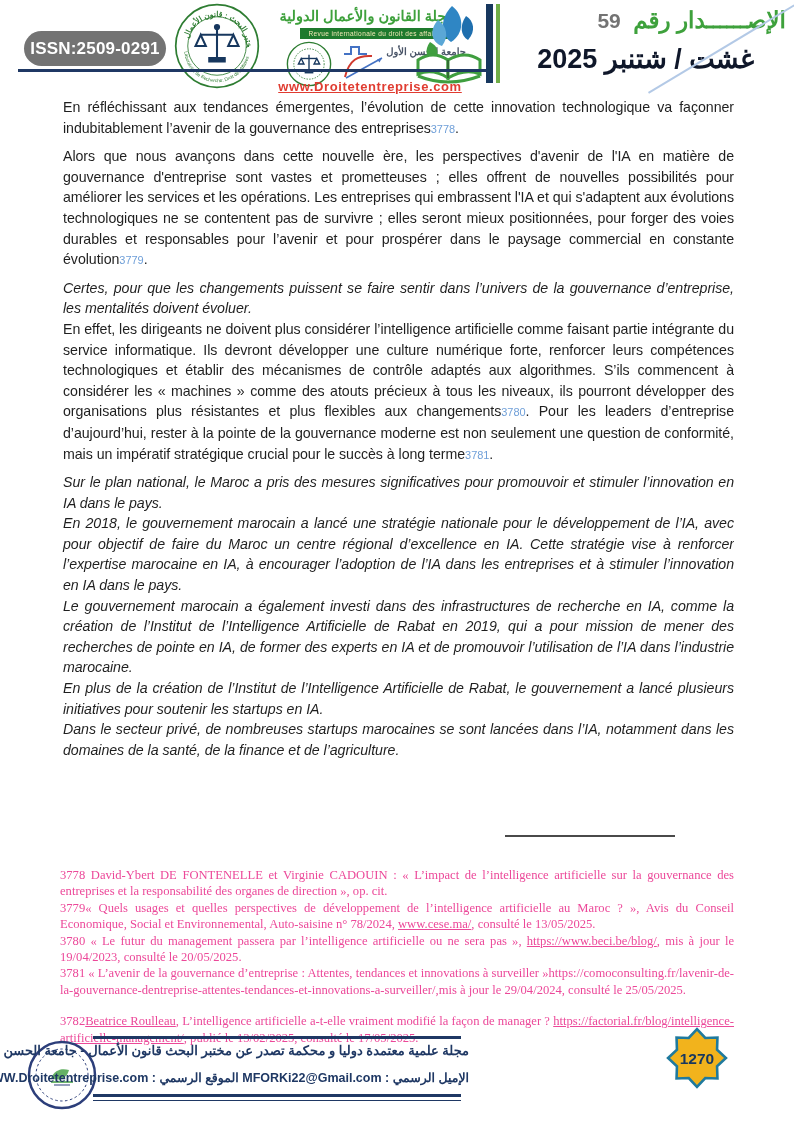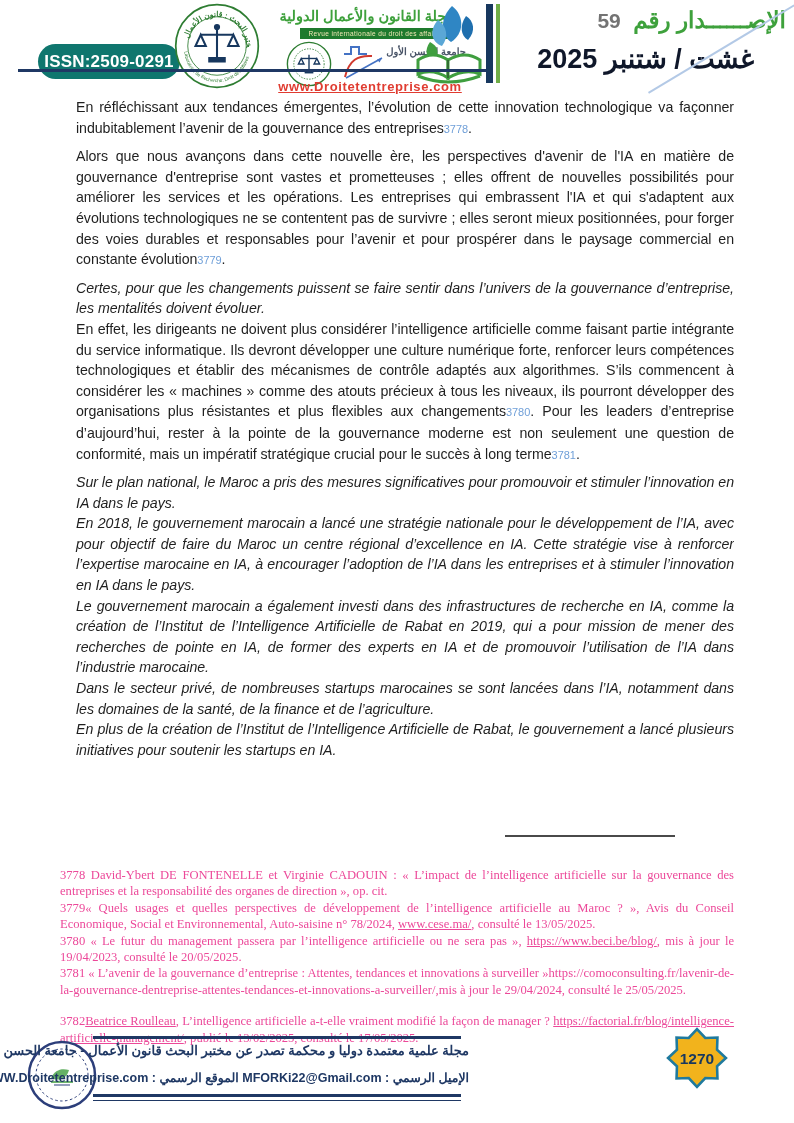--- a/index.html
+++ b/index.html
@@ -1,22 +1,22 @@
 <!DOCTYPE html>
 <html lang="fr"><head>
 <meta charset="utf-8">
 <style>
   html,body{margin:0;padding:0;background:#ffffff;}
   .page{position:relative;width:794px;height:1123px;margin:0 auto;background:#fff;overflow:hidden;
         font-family:"Liberation Sans",sans-serif;color:#1f1f1f;}
 
   
-  .issn-badge{position:absolute;left:38px;top:31px;width:142px;height:35px;background:#0f766e;
+  .issn-badge{position:absolute;left:24px;top:31px;width:142px;height:35px;background:#737373;
               border-radius:18px;color:#fff;font-weight:bold;font-size:17px;display:flex;
-              align-items:center;justify-content:center;letter-spacing:.2px;margin-top:13px;}
+              align-items:center;justify-content:center;letter-spacing:.2px;}
   .lab-stamp{position:absolute;left:174px;top:3px;}
   .journal-title{position:absolute;left:270px;top:8px;width:194px;text-align:center;
                  color:#3ea13c;font-weight:bold;font-size:14.5px;direction:rtl;}
   .journal-banner{position:absolute;left:300px;top:28px;width:152px;height:11px;background:#1e7a2d;
                   color:#f4e9b8;font-size:6.5px;display:flex;align-items:center;justify-content:center;
                   letter-spacing:.4px;white-space:nowrap;overflow:hidden;}
   .mini-stamp{position:absolute;left:286px;top:41px;}
   .chart-icon{position:absolute;left:340px;top:44px;}
   .univ-text{position:absolute;left:386px;top:46px;width:80px;text-align:center;direction:rtl;
              color:#4a5568;font-weight:bold;font-size:10px;}
@@ -31,21 +31,21 @@
   .issue-line1 .num{color:#737373;margin-right:6px;font-size:21px;}
   .issue-line2{position:absolute;right:40px;top:43px;direction:rtl;white-space:nowrap;
                font-size:27px;font-weight:bold;color:#0f172a;}
   .slash-line{position:absolute;left:143px;top:92px;width:170px;height:0;
               border-top:2px solid #b3c9e6;transform:rotate(-31deg);transform-origin:0 0;}
   .header-rule{position:absolute;left:18px;top:69px;width:468px;height:3px;background:#1f3864;}
 
   
   .article{position:absolute;left:60px;top:97px;width:674px;height:732px;overflow:hidden;
            text-align:justify;font-size:14.2px;line-height:20.6px;letter-spacing:-.05px;}
-  .article p{margin:0 0 7px 16px;}
+  .article p{margin:0 0 7px 3px;}
   .article p.mb0{margin-bottom:0;font-style:italic;}
   .article p.gap{margin-top:17px;}
   .fnref{color:#6f9fd8;font-size:11px;}
 
   
   .fn-sep{position:absolute;left:505px;top:835px;width:170px;height:2px;background:#4a4a4a;}
   .footnotes{position:absolute;left:60px;top:867px;width:674px;height:188px;overflow:hidden;
              font-family:"Liberation Serif",serif;font-size:12.6px;line-height:16.4px;
              text-align:justify;color:#ec4899;}
   .footnotes .fn{margin:0;}
@@ -147,22 +147,22 @@
   <div class="header-rule"></div>
 
   <div class="article">
     <p><span>En réfléchissant aux tendances émergentes, l’évolution de cette innovation technologique va façonner indubitablement l’avenir de la gouvernance des entreprises</span><span class="fnref">3778</span><span>.</span></p>
     <p><span>Alors que nous avançons dans cette nouvelle ère, les perspectives d'avenir de l'IA en matière de gouvernance d'entreprise sont vastes et prometteuses ; elles offrent de nouvelles possibilités pour améliorer les services et les opérations. Les entreprises qui embrassent l'IA et qui s'adaptent aux évolutions technologiques ne se contentent pas de survivre ; elles seront mieux positionnées, pour forger des voies durables et responsables pour l’avenir et pour prospérer dans le paysage commercial en constante évolution</span><span class="fnref">3779</span><span>.</span></p>
     <p class="mb0"><span>Certes, pour que les changements puissent se faire sentir dans l’univers de la gouvernance d’entreprise, les mentalités doivent évoluer.</span></p>
     <p><span>En effet, les dirigeants ne doivent plus considérer l’intelligence artificielle comme faisant partie intégrante du service informatique. Ils devront développer une culture numérique forte, renforcer leurs compétences technologiques et établir des mécanismes de contrôle adaptés aux algorithmes. S’ils commencent à considérer les « machines » comme des atouts précieux à tous les niveaux, ils pourront développer des organisations plus résistantes et plus flexibles aux changements</span><span class="fnref">3780</span><span>. Pour les leaders d’entreprise d’aujourd’hui, rester à la pointe de la gouvernance moderne est non seulement une question de conformité, mais un impératif stratégique crucial pour le succès à long terme</span><span class="fnref">3781</span><span>.</span></p>
     <p class="mb0"><span>Sur le plan national, le Maroc a pris des mesures significatives pour promouvoir et stimuler l’innovation en IA dans le pays.</span></p>
     <p class="mb0"><span>En 2018, le gouvernement marocain a lancé une stratégie nationale pour le développement de l’IA, avec pour objectif de faire du Maroc un centre régional d’excellence en IA. Cette stratégie vise à renforcer l’expertise marocaine en IA, à encourager l’adoption de l’IA dans les entreprises et à stimuler l’innovation en IA dans le pays.</span></p>
     <p class="mb0"><span>Le gouvernement marocain a également investi dans des infrastructures de recherche en IA, comme la création de l’Institut de l’Intelligence Artificielle de Rabat en 2019, qui a pour mission de mener des recherches de pointe en IA, de former des experts en IA et de promouvoir l’utilisation de l’IA dans l’industrie marocaine.</span></p>
+    <p class="mb0"><span>En plus de la création de l’Institut de l’Intelligence Artificielle de Rabat, le gouvernement a lancé plusieurs initiatives pour soutenir les startups en IA.</span></p>
     <p class="mb0"><span>Dans le secteur privé, de nombreuses startups marocaines se sont lancées dans l’IA, notamment dans les domaines de la santé, de la finance et de l’agriculture.</span></p>
-    <p class="mb0"><span>En plus de la création de l’Institut de l’Intelligence Artificielle de Rabat, le gouvernement a lancé plusieurs initiatives pour soutenir les startups en IA.</span></p>
   </div>
 
   <div class="fn-sep"></div>
   <div class="footnotes">
     <p class="fn"><span>3778 David-Ybert DE FONTENELLE et Virginie CADOUIN : « L’impact de l’intelligence artificielle sur la gouvernance des entreprises et la responsabilité des organes de direction », op. cit.</span></p>
     <p class="fn"><span>3779« Quels usages et quelles perspectives de développement de l’intelligence artificielle au Maroc ? », Avis du Conseil Economique, Social et Environnemental, Auto-saisine n° 78/2024, </span><span class="u">www.cese.ma/</span><span>, consulté le 13/05/2025.</span></p>
     <p class="fn"><span>3780 « Le futur du management passera par l’intelligence artificielle ou ne sera pas », </span><span class="u">https://www.beci.be/blog/</span><span>, mis à jour le 19/04/2023, consulté le 20/05/2025.</span></p>
     <p class="fn"><span>3781 « L’avenir de la gouvernance d’entreprise : Attentes, tendances et innovations à surveiller »https://comoconsulting.fr/lavenir-de-la-gouvernance-dentreprise-attentes-tendances-et-innovations-a-surveiller/,mis à jour le 29/04/2024, consulté le 25/05/2025.</span></p>
     <p class="fn gap-top"><span>3782</span><span class="u">Beatrice Roulleau</span><span>, L’intelligence artificielle a-t-elle vraiment modifié la façon de manager ? </span><span class="u">https://factorial.fr/blog/intelligence-artificielle-management/</span><span>, publié le 13/02/2025, consulté le 17/05/2025.</span></p>
   </div>

